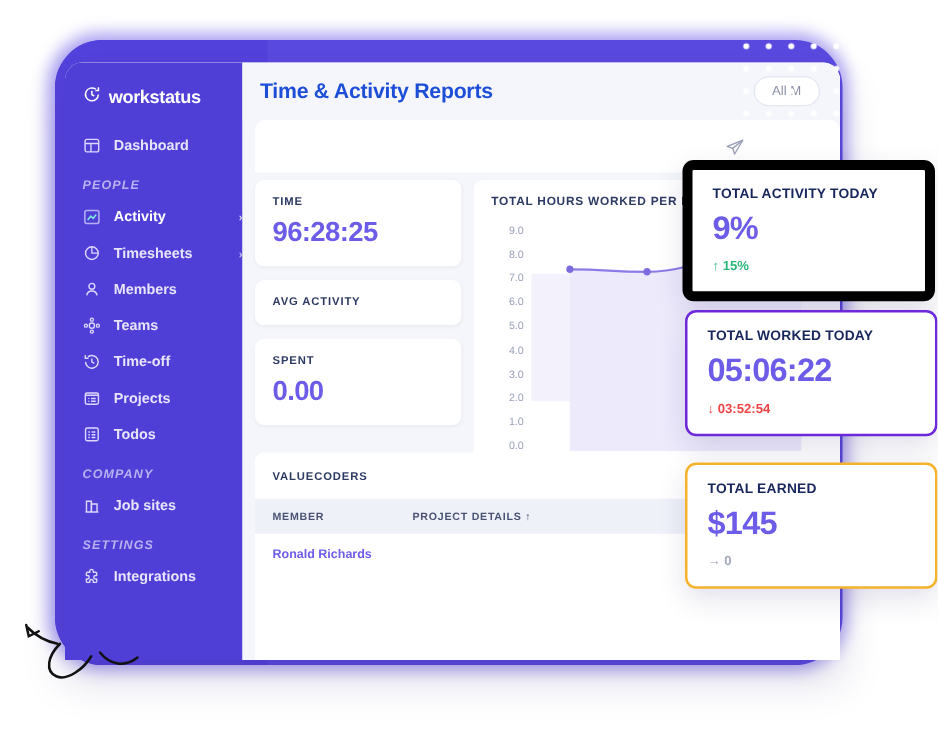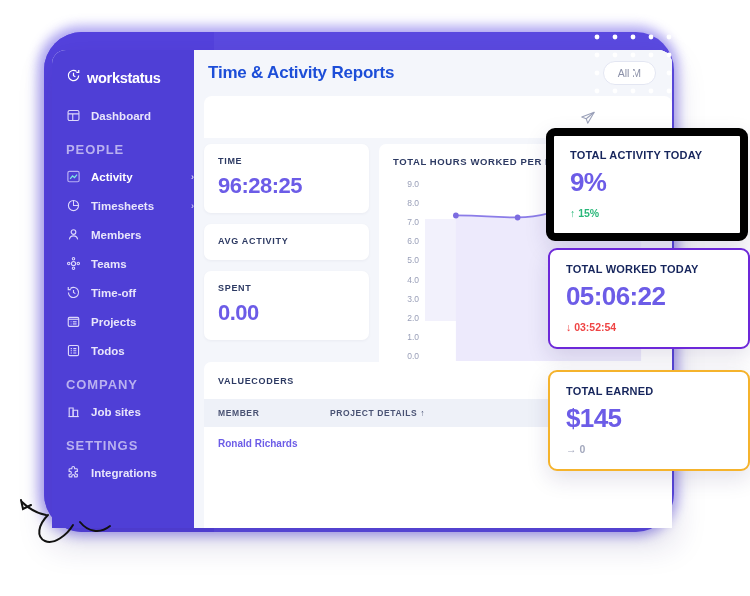--- a/index.html
+++ b/index.html
@@ -59,22 +59,22 @@
     padding: 7px 0 7px 14px;
     font-size: 11.5px; font-weight: bold;
     color: #e8e5fb;
     position: relative;
   }
   .nav-item.active { color: #ffffff; }
   .nav-item .chev { margin-left: auto; font-size: 9px; opacity: .75; }
   .nav-ico { width: 15px; height: 15px; flex: 0 0 15px; display: block; }
   .nav-ico svg { width: 15px; height: 15px; display: block; }
   .section-label {
-    font-size: 13px; font-weight: bold; letter-spacing: .9px;
-    color: #b9b1f0; padding: 12px 0 5px 14px;
+    font-size: 10px; font-weight: bold; letter-spacing: .9px;
+    color: #b9b1f0; padding: 12px 0 5px 14px; font-style: italic;
   }
 
   
   .main { flex: 1; position: relative; background: #f4f6fb; overflow: hidden; }
   .topbar {
     height: 46px; display: flex; align-items: center;
     justify-content: space-between; padding: 0 16px 0 14px;
     background: #f4f6fb;
   }
   .page-title { font-size: 17px; font-weight: bold; color: #1d4ed8; letter-spacing: -.2px; }

